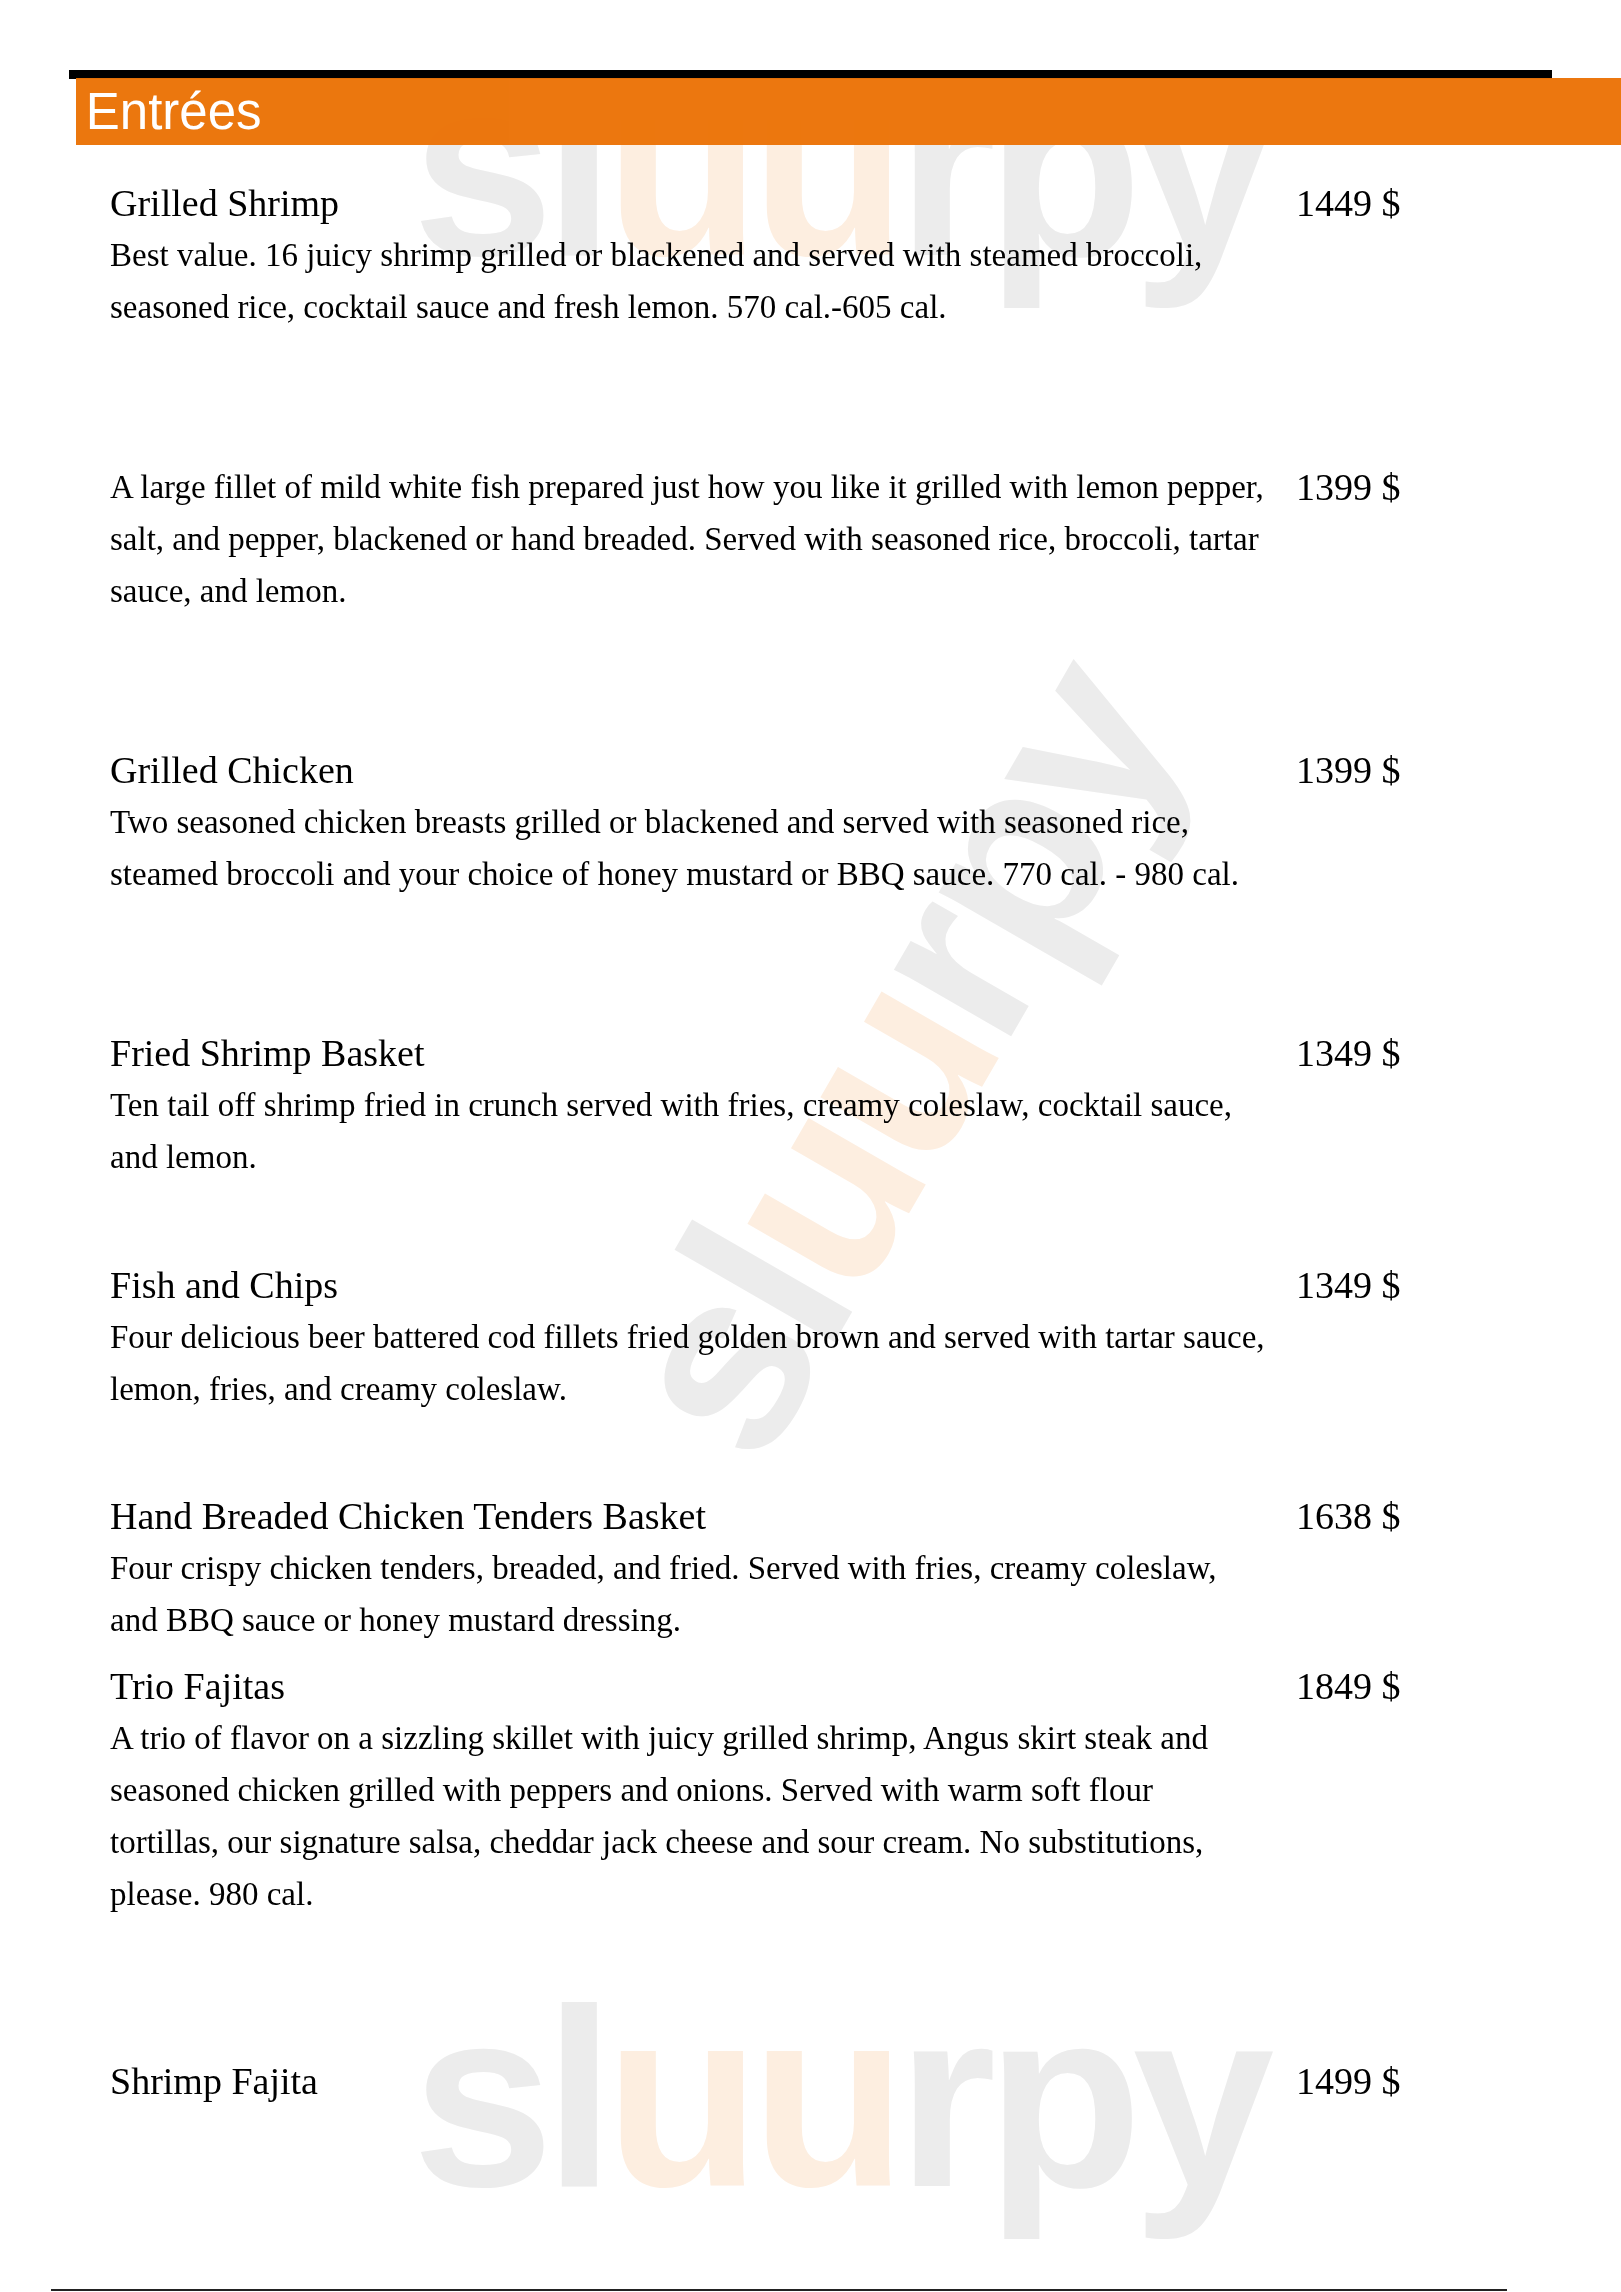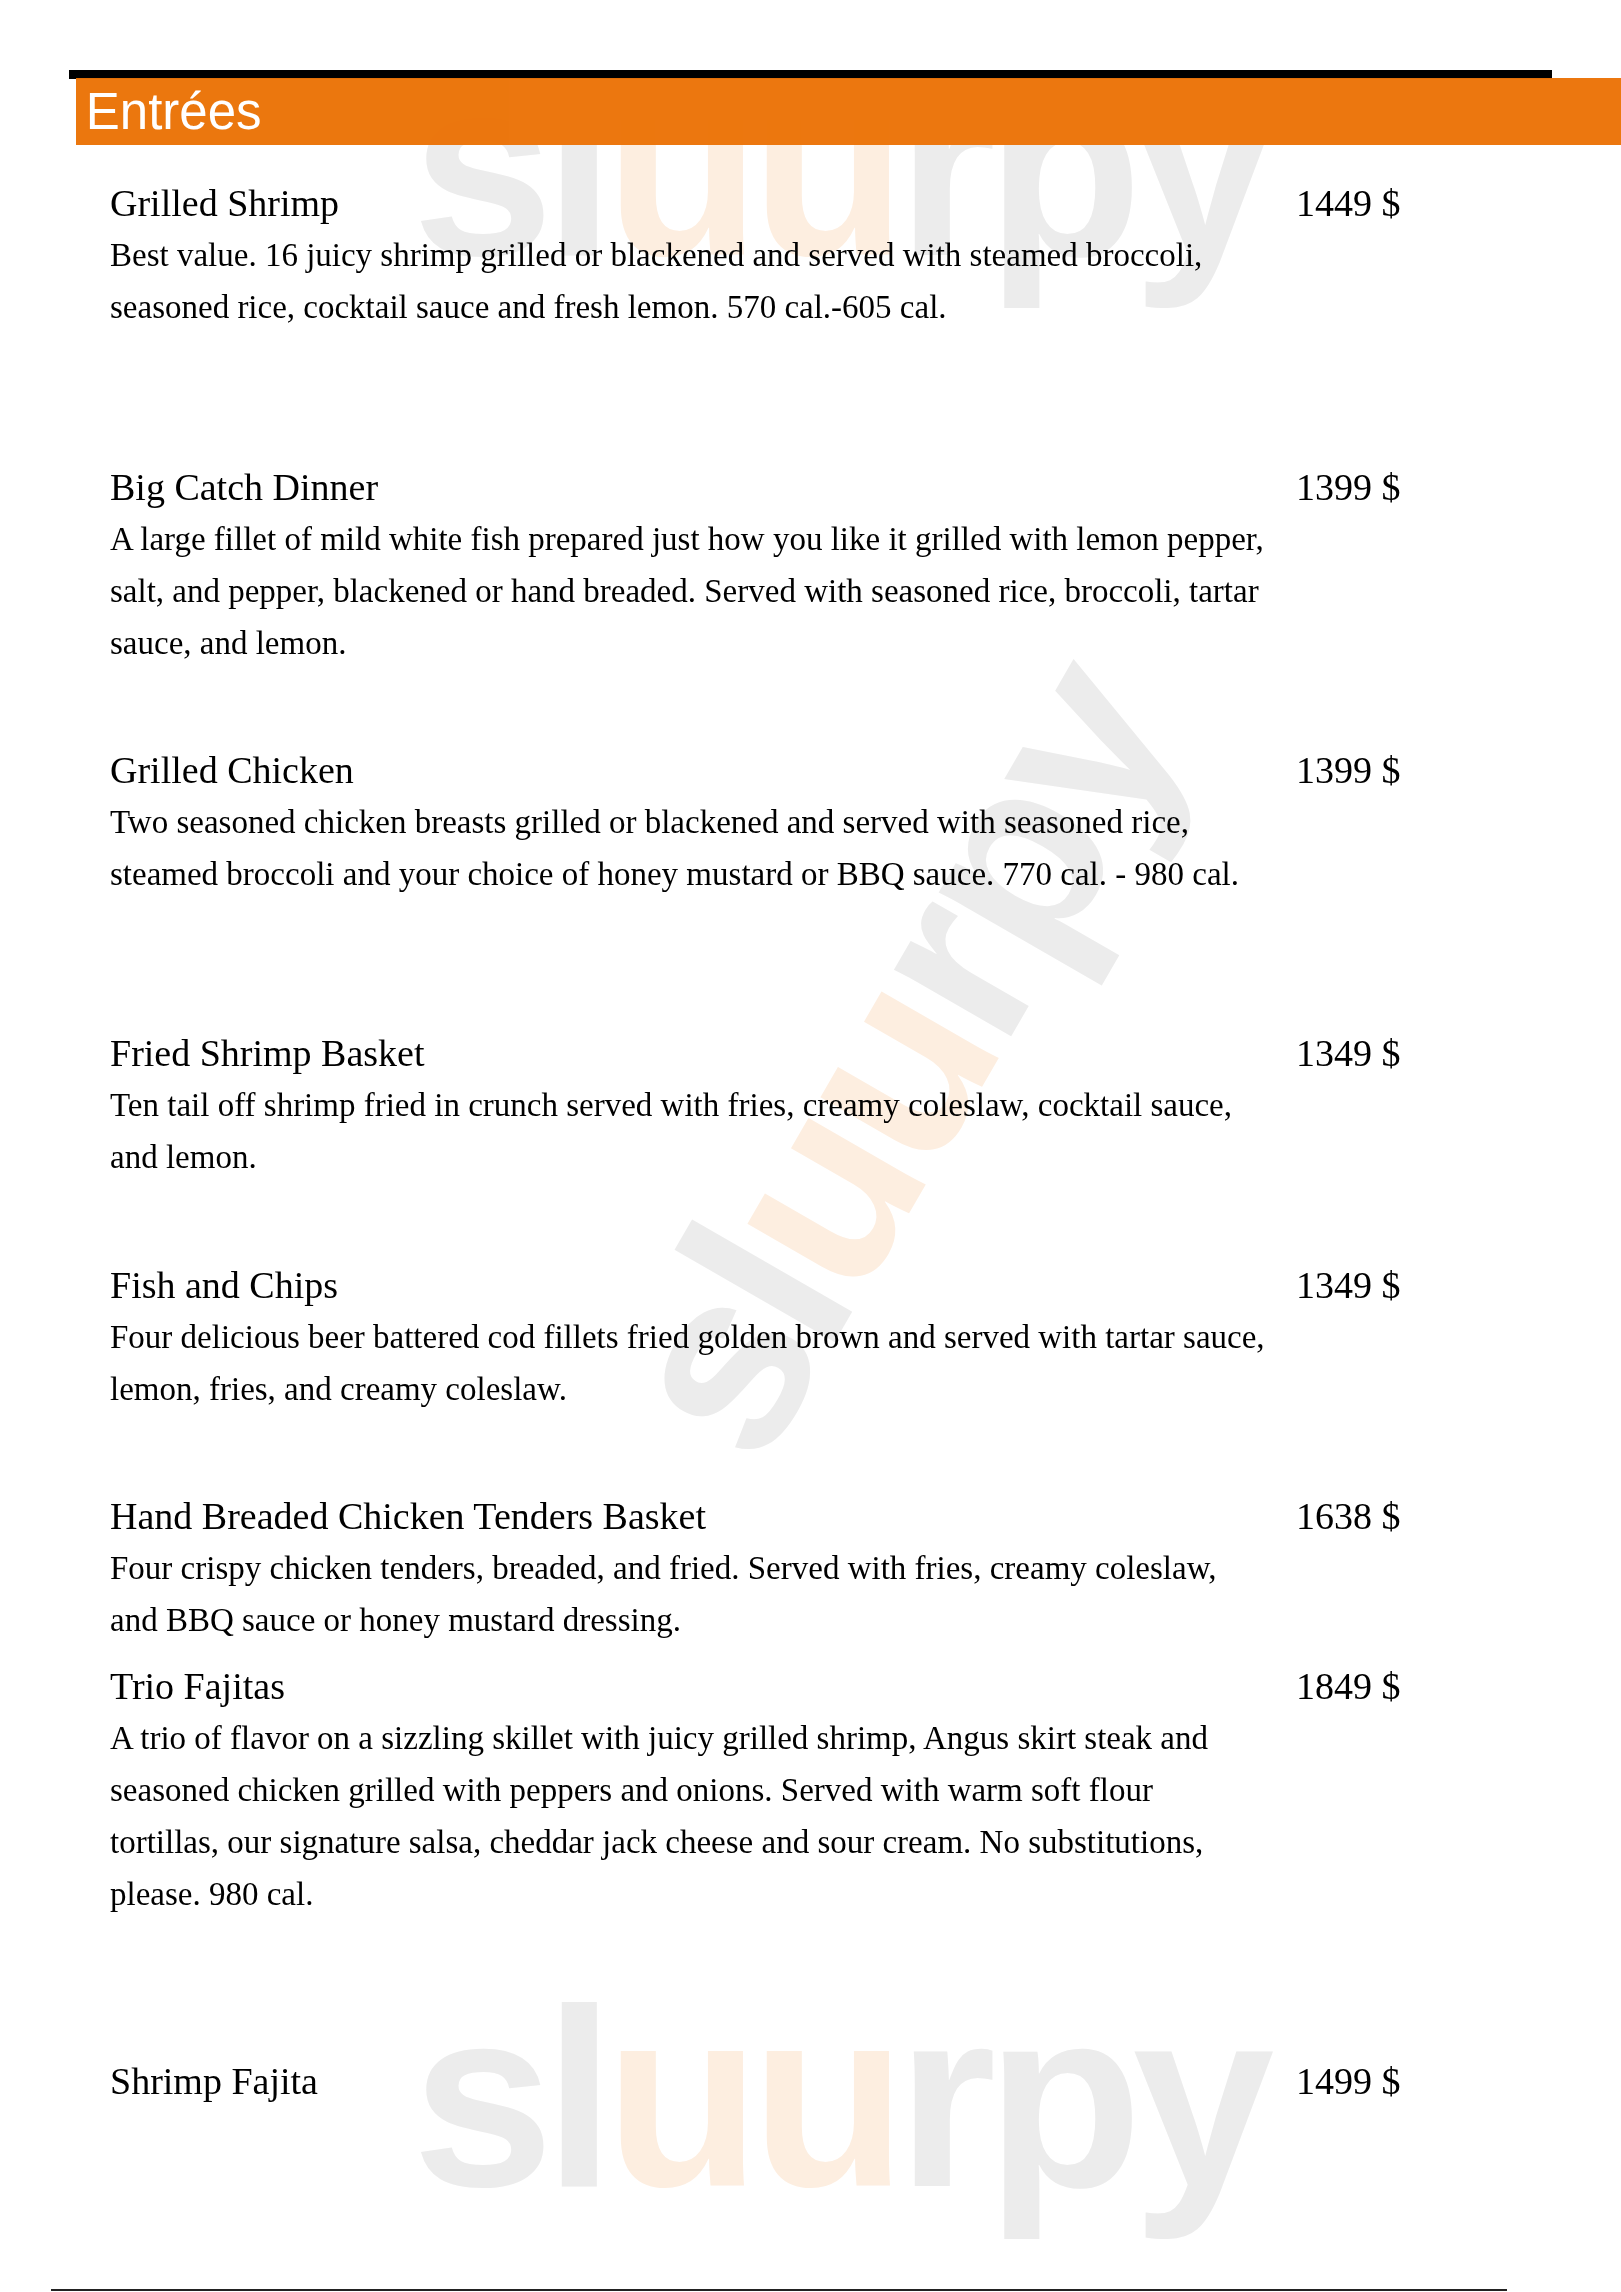--- a/index.html
+++ b/index.html
@@ -42,21 +42,20 @@
   <div class="section-title">Entrées</div>
 </div>
 
 <div class="item" style="top:177px">
   <div class="item-name">Grilled Shrimp</div>
   <div class="item-desc">Best value. 16 juicy shrimp grilled or blackened and served with steamed broccoli, seasoned rice, cocktail sauce and fresh lemon. 570 cal.-605 cal.</div>
   <div class="item-price">1449 $</div>
 </div>
 
 <div class="item" style="top:461px">
-  <div class="item-name">Big Catch Dinner</div>
   <div class="item-desc">A large fillet of mild white fish prepared just how you like it grilled with lemon pepper, salt, and pepper, blackened or hand breaded. Served with seasoned rice, broccoli, tartar sauce, and lemon.</div>
   <div class="item-price">1399 $</div>
 </div>
 
 <div class="item" style="top:744px">
   <div class="item-name">Grilled Chicken</div>
   <div class="item-desc">Two seasoned chicken breasts grilled or blackened and served with seasoned rice, steamed broccoli and your choice of honey mustard or BBQ sauce. 770 cal. - 980 cal.</div>
   <div class="item-price">1399 $</div>
 </div>
 

